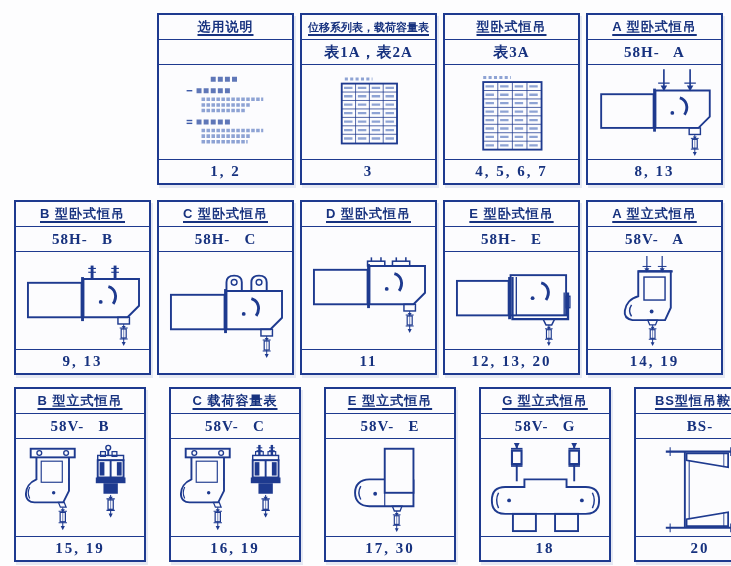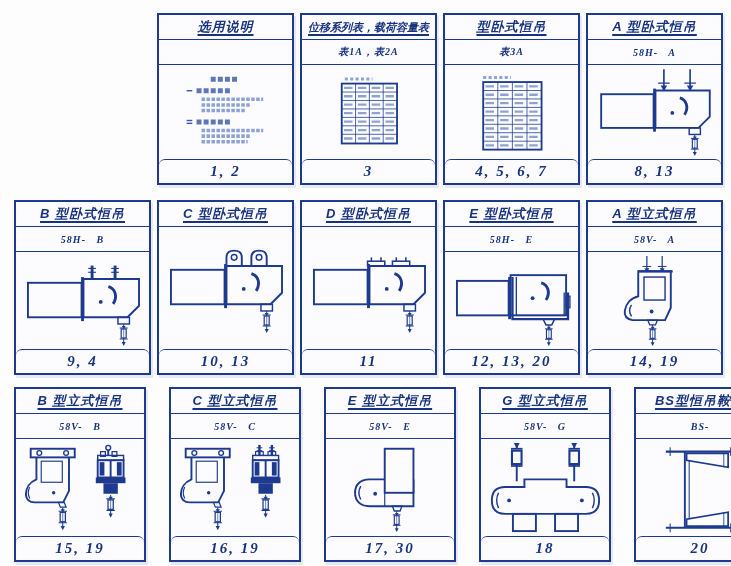--- a/index.html
+++ b/index.html
@@ -1,34 +1,34 @@
 <!DOCTYPE html>
 <html><head>
 <meta charset="utf-8">
 <style>
   html,body{margin:0;padding:0;background:#ffffff;}
   body{font-family:"Liberation Sans","DejaVu Sans",sans-serif;}
-  .page{position:relative;width:731px;height:566px;background:#fdfdfe;color:#17327f;overflow:hidden;font-style:italic;}
+  .page{position:relative;width:731px;height:566px;background:#fdfdfe;color:#17327f;overflow:hidden;}
   .row{position:absolute;display:grid;gap:6px;}
   #row1{left:157px;top:13px;width:566px;height:172px;grid-template-columns:repeat(4,1fr);}
   #row2{left:14px;top:200px;width:709px;height:175px;grid-template-columns:repeat(5,1fr);}
   #row3{left:14px;top:387px;width:709px;height:175px;grid-template-columns:repeat(5,1fr);gap:23px;}
   .cell{border:2px solid #1e3a8f;background:#fcfcfe;display:flex;flex-direction:column;
         box-shadow:2px 3px 0 rgba(30,58,143,.10);}
   .cell-title{height:24px;min-height:24px;display:flex;align-items:center;justify-content:center;
         border-bottom:1.5px solid #1e3a8f;font-weight:bold;font-size:13px;letter-spacing:1px;}
   .cell-title span{text-decoration:underline;text-underline-offset:3px;text-decoration-thickness:1.5px;}
   .cell-title.small{font-size:11px;letter-spacing:0;}
   .cell-sub{height:24px;min-height:24px;display:flex;align-items:center;justify-content:center;
         border-bottom:1.5px solid #1e3a8f;font-family:"Liberation Serif","DejaVu Serif",serif;
-        font-size:10px;font-weight:bold;white-space:pre;letter-spacing:1px;}
+        font-size:15px;font-weight:bold;white-space:pre;letter-spacing:1px;}
   .cell-body{flex:1;display:flex;align-items:center;justify-content:center;overflow:hidden;}
   .cell-footer{height:23px;min-height:23px;display:flex;align-items:center;justify-content:center;
         border-top:1.5px solid #1e3a8f;font-family:"Liberation Serif","DejaVu Serif",serif;
-        font-size:15px;font-weight:bold;letter-spacing:2px;border-radius:6px;}
+        font-size:15px;font-weight:bold;letter-spacing:2px;}
   svg{color:#1e3a8f;display:block;}
 </style>
 </head>
 <body>
 
 <svg width="0" height="0" style="position:absolute" aria-hidden="true">
   <defs>
     <symbol id="tb" viewBox="0 0 24 44">
       <line x1="12" y1="0" x2="12" y2="8" stroke="currentColor" stroke-width="2"></line>
       <path d="M8 4 L16 4 L12 10 Z" fill="currentColor"></path>
@@ -192,45 +192,45 @@
           </g>
           <rect x="8" y="28" width="56" height="36" fill="none" stroke="currentColor" stroke-width="2"></rect>
           <line x1="65" y1="22" x2="65" y2="68" stroke="currentColor" stroke-width="3"></line>
           <polygon points="66,24 124,24 124,52 112,64 66,64" fill="none" stroke="currentColor" stroke-width="2"></polygon>
           <path d="M92 32 C99 34 102 42 97 50" fill="none" stroke="currentColor" stroke-width="3"></path>
           <circle cx="84" cy="48" r="2" fill="currentColor"></circle>
           <rect x="102" y="64" width="12" height="7" fill="none" stroke="currentColor" stroke-width="1.5"></rect>
           <use href="#tb" x="100" y="71" width="16" height="23"></use>
         </svg>
       </div>
-      <div class="cell-footer">9, 4</div>
+      <div class="cell-footer">9, 13</div>
     </div>
 
     <div class="cell">
       <div class="cell-title">
           <span>C 型卧式恒吊</span>
         </div>
+      <div class="cell-sub">58H-   C</div>
       <div class="cell-body">
         <svg width="128" height="90" viewBox="0 0 131 94">
           <g fill="none" stroke="currentColor" stroke-width="2">
             <path d="M66 24 L66 15 Q66 8 74 8 Q82 8 82 15 L82 24"></path>
             <path d="M92 24 L92 15 Q92 8 100 8 Q108 8 108 15 L108 24"></path>
           </g>
           <circle cx="74" cy="15" r="3" fill="none" stroke="currentColor" stroke-width="1.5"></circle>
           <circle cx="100" cy="15" r="3" fill="none" stroke="currentColor" stroke-width="1.5"></circle>
           <rect x="8" y="28" width="56" height="36" fill="none" stroke="currentColor" stroke-width="2"></rect>
           <line x1="65" y1="22" x2="65" y2="68" stroke="currentColor" stroke-width="3"></line>
           <polygon points="66,24 124,24 124,52 112,64 66,64" fill="none" stroke="currentColor" stroke-width="2"></polygon>
           <path d="M92 32 C99 34 102 42 97 50" fill="none" stroke="currentColor" stroke-width="3"></path>
           <circle cx="84" cy="48" r="2" fill="currentColor"></circle>
           <rect x="102" y="64" width="12" height="7" fill="none" stroke="currentColor" stroke-width="1.5"></rect>
           <use href="#tb" x="100" y="71" width="16" height="23"></use>
         </svg>
       </div>
-      <div class="cell-footer">10, 13</div>
     </div>
 
     <div class="cell">
       <div class="cell-title">
           <span>D 型卧式恒吊</span>
         </div>
       <div class="cell-body">
         <svg width="128" height="90" viewBox="0 0 131 94">
           <g fill="none" stroke="currentColor" stroke-width="1.6">
             <rect x="64" y="19" width="18" height="5"></rect>
@@ -328,21 +328,21 @@
           <rect x="82" y="36" width="31" height="6" fill="currentColor"></rect>
           <rect x="90" y="42" width="15" height="11" fill="currentColor"></rect>
           <use href="#tb" x="90" y="54" width="15" height="24"></use>
         </svg>
       </div>
       <div class="cell-footer">15, 19</div>
     </div>
 
     <div class="cell">
       <div class="cell-title">
-          <span>C 型立式恒吊</span>
+          <span>C 载荷容量表</span>
         </div>
       <div class="cell-sub">58V-   C</div>
       <div class="cell-body">
         <svg width="128" height="90" viewBox="0 0 131 94">
 
           <rect x="14" y="6" width="46" height="9" fill="none" stroke="currentColor" stroke-width="2"></rect>
           <circle cx="23" cy="10.5" r="2.5" fill="none" stroke="currentColor" stroke-width="1.4"></circle>
           <circle cx="51" cy="10.5" r="2.5" fill="none" stroke="currentColor" stroke-width="1.4"></circle>
           <path d="M20 15 L20 38 C13 41 9 47 9 53 C9 59 13 62 18 62 L48 62 L54 50 L54 15" fill="none" stroke="currentColor" stroke-width="2"></path>
           <rect x="25" y="19" width="22" height="22" fill="none" stroke="currentColor" stroke-width="1.2"></rect>

